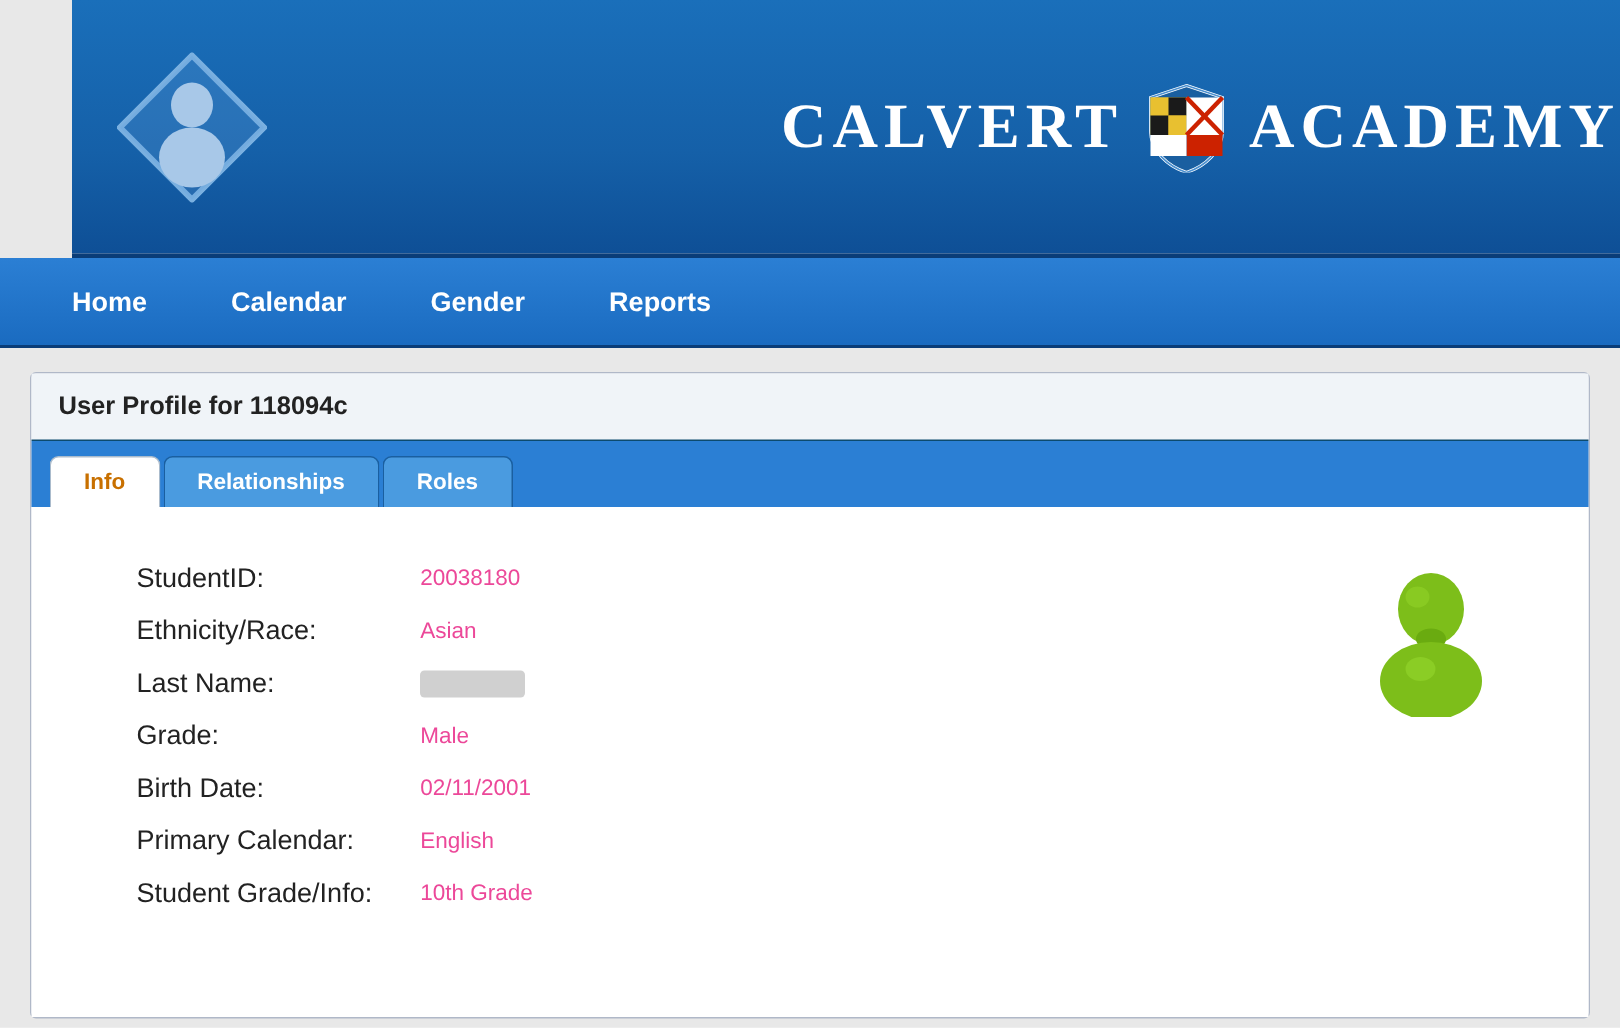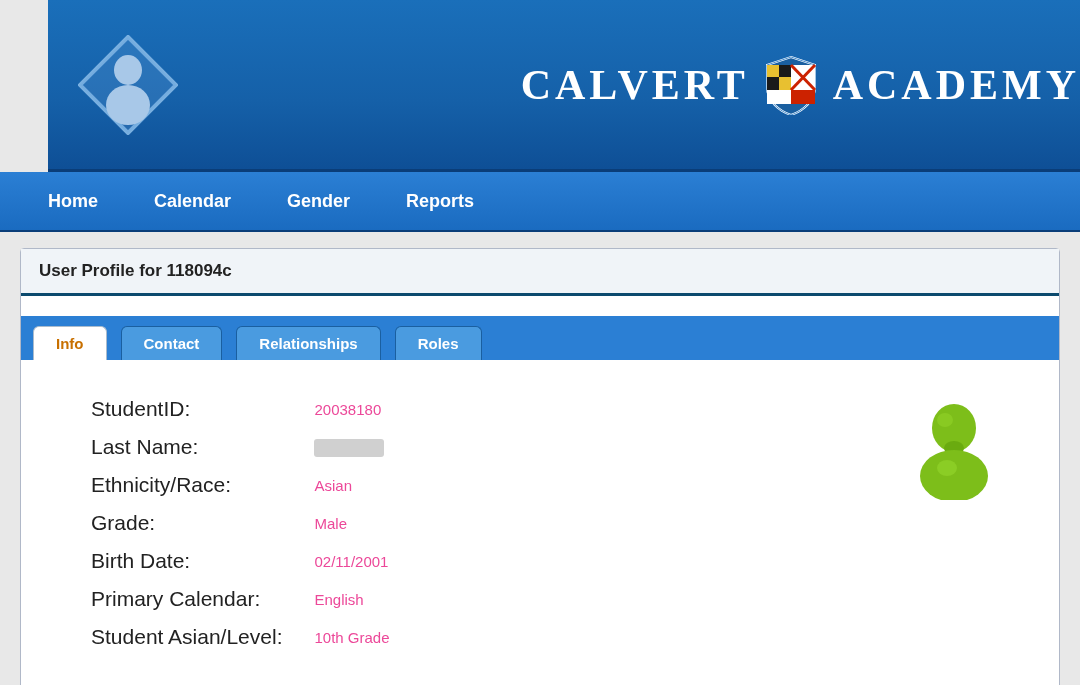--- a/index.html
+++ b/index.html
@@ -72,33 +72,32 @@
       padding: 16px 20px;
     }
     .profile-container {
       background: white;
       border: 1px solid #b0b8c8;
       border-radius: 4px;
     }
     .profile-header {
       background: #f0f4f8;
       padding: 12px 18px;
-      border-bottom: 3px solid #0c4a6e;
+      border-bottom: 1px solid #0c4a6e;
       font-size: 17px;
       font-weight: bold;
       color: #222;
     }
 
     
     .tabs-bar {
       background: #2b7fd4;
       padding: 10px 12px 0 12px;
       display: flex;
-      gap: 14px;
-      margin-top: 20px;
+      gap: 2px;
     }
     .tab {
       padding: 8px 22px;
       font-size: 15px;
       font-weight: bold;
       border-radius: 6px 6px 0 0;
       cursor: pointer;
       border: 1px solid #1a5fa0;
       border-bottom: none;
     }
@@ -122,21 +121,21 @@
     .info-table {
       display: table;
       border-spacing: 0;
     }
     .info-row {
       display: table-row;
     }
     .info-label {
       display: table-cell;
       padding: 7px 16px 7px 40px;
-      font-size: 21px;
+      font-size: 18px;
       color: #222;
       white-space: nowrap;
       vertical-align: middle;
     }
     .info-value {
       display: table-cell;
       padding: 7px 16px;
       font-size: 15px;
       color: #ec4899;
       vertical-align: middle;
@@ -215,63 +214,62 @@
   <a class="nav-item">Gender</a>
   <a class="nav-item">Reports</a>
 </nav>
 
 <div class="main-content">
   <div class="profile-container">
     <div class="profile-header">User Profile for 118094c</div>
 
     <div class="tabs-bar">
       <div class="tab active">Info</div>
-      <div class="tab inactive">Contact</div>
       <div class="tab inactive">Relationships</div>
       <div class="tab inactive">Roles</div>
     </div>
 
     <div class="tab-content">
       <div class="info-table">
 
         <div class="info-row">
           <div class="info-label">StudentID:</div>
           <div class="info-value">20038180</div>
         </div>
 
+
+        <div class="info-row">
+          <div class="info-label">Ethnicity/Race:</div>
+          <div class="info-value">Asian</div>
+        </div>
 
         <div class="info-row">
           <div class="info-label">Last Name:</div>
           <div class="info-value">
             <span class="redacted-short"></span>
           </div>
         </div>
 
         <div class="info-row">
-          <div class="info-label">Ethnicity/Race:</div>
-          <div class="info-value">Asian</div>
-        </div>
-
-        <div class="info-row">
           <div class="info-label">Grade:</div>
           <div class="info-value">Male</div>
         </div>
 
         <div class="info-row">
           <div class="info-label">Birth Date:</div>
           <div class="info-value">02/11/2001</div>
         </div>
 
         <div class="info-row">
           <div class="info-label">Primary Calendar:</div>
           <div class="info-value">English</div>
         </div>
 
         <div class="info-row">
-          <div class="info-label">Student Asian/Level:</div>
+          <div class="info-label">Student Grade/Info:</div>
           <div class="info-value">10th Grade</div>
         </div>
 
       </div>
 
       <div class="avatar-area">
         <svg class="avatar-figure" viewBox="0 0 90 100" xmlns="http://www.w3.org/2000/svg">
 
           <ellipse cx="45" cy="28" rx="22" ry="24" fill="#7dbe1a"></ellipse>
 

